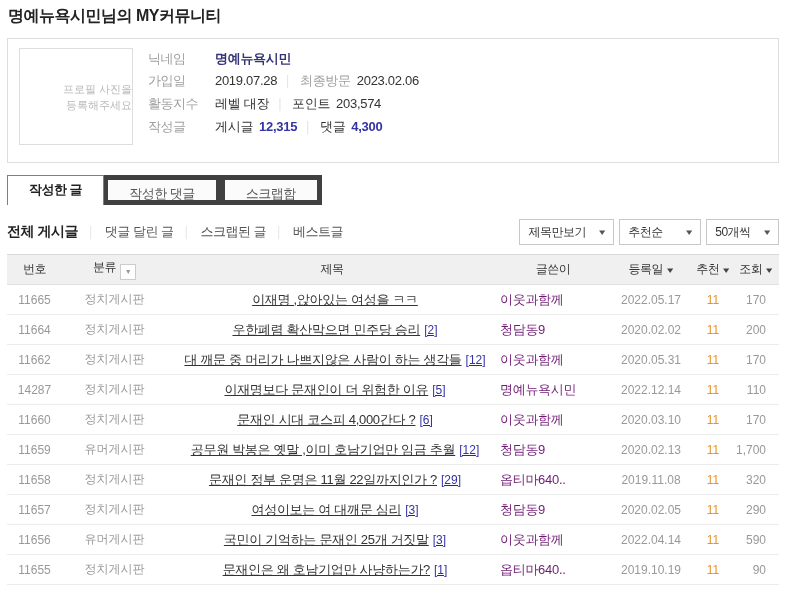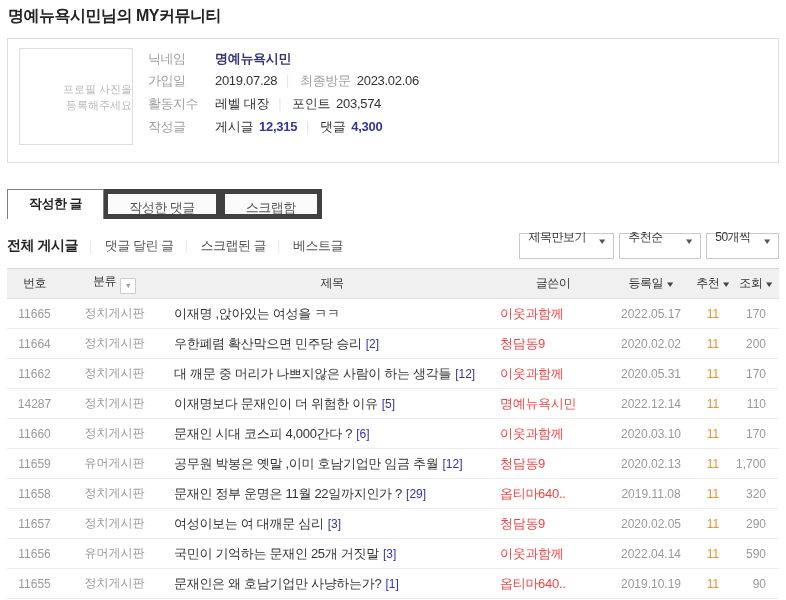--- a/index.html
+++ b/index.html
@@ -21,50 +21,50 @@
   .pinfo { margin-left:15px; padding-top:3px; }
   .irow { display:flex; align-items:baseline; line-height:15px; margin-bottom:7px; }
   .ilabel { width:67px; color:#9e9e9e; font-size:13px; letter-spacing:-0.5px; }
   .ival { font-size:13px; color:#333; letter-spacing:-0.3px; }
   .nickname { font-weight:bold; color:#333377; }
   .bar { color:#dcdcdc; margin:0 8px; font-size:11px; }
   .gray { color:#9e9e9e; }
   .num-navy { font-weight:bold; color:#3333a3; }
 
   
-  .tabs { display:flex; margin-top:26px; }
+  .tabs { display:flex; margin-top:12px; }
   .tab { box-sizing:border-box; height:30px; line-height:28px; padding:0 21px; font-size:13px;
          border:5px solid #404040; background:#fbfbfb; color:#555; margin-left:-1px; cursor:pointer; letter-spacing:-0.5px; }
   .tab.active { border:1px solid #7f7f7f; border-bottom:none; background:#fff; font-weight:bold; color:#222; margin-left:0; position:relative; z-index:2; }
 
   
   .subnav { display:flex; align-items:center; margin-top:14px; height:26px; }
   .filter { font-size:13px; color:#555; cursor:pointer; letter-spacing:-0.5px;text-align:right; }
   .filter.active { font-weight:bold; color:#222; font-size:14px; }
   .fdiv { color:#e2e2e2; margin:0 10px; font-size:11px; }
   .controls { margin-left:auto; display:flex; gap:5px; }
   .select { box-sizing:border-box; height:24px; border:1px solid #c9c9c9; background:#fff;
-            display:flex; align-items:flex-end; padding:12px 8px; font-size:12px; color:#333; cursor:pointer; letter-spacing:-0.5px; }
+            display:flex; align-items:center; padding:12px 8px; font-size:12px; color:#333; cursor:pointer; letter-spacing:-0.5px; }
   .select .sel-label { margin-right:12px; }
   .select .arr { font-size:8px; color:#555; transform:scaleX(1.3); }
 
   
   table { width:772px; border-collapse:collapse; table-layout:fixed; margin-top:9px; }
   thead th { background:#f0f0f0; height:27px; font-size:12px; font-weight:normal; color:#333;
              border-top:1px solid #d8d8d8; border-bottom:1px solid #e0e0e0; letter-spacing:-0.5px; }
   thead .sort-arr { font-size:8px; color:#444; margin-left:3px; transform:scaleX(1.3); display:inline-block; }
   .cat-btn { display:inline-flex; align-items:center; justify-content:center; width:14px; height:14px;
              border:1px solid #ccc; background:#fff; margin-left:4px; vertical-align:-3px; cursor:pointer; }
   .cat-btn .arr { font-size:7px; color:#999; }
   tbody td { height:30px; box-sizing:border-box; border-bottom:1px solid #ececec; font-size:12px; color:#999;
              text-align:center; white-space:nowrap; overflow:hidden; }
-  td.c-title { text-align:left; padding-left:7px; font-size:13px; color:#333; }
+  td.c-title { text-align:center; padding-left:7px; font-size:13px; color:#333;text-decoration:underline; }
   .title-link { color:#333; text-decoration:none; cursor:pointer; letter-spacing:-0.3px; }
   .cmt { color:#3333a3; font-size:12px; margin-left:4px; }
-  td.c-author { text-align:left; font-size:13px; color:#ef4444; padding-left:3px; letter-spacing:-0.3px; }
+  td.c-author { text-align:left; font-size:13px; color:#701a75; padding-left:3px; letter-spacing:-0.3px; }
   td.c-rec { color:#e6932e; }
   td.c-views { text-align:right; padding-right:13px; }
 </style>
 </head>
 <body>
 
 <div class="page">
 
   <div class="page-title">명예뉴욕시민님의 MY커뮤니티</div>
 

